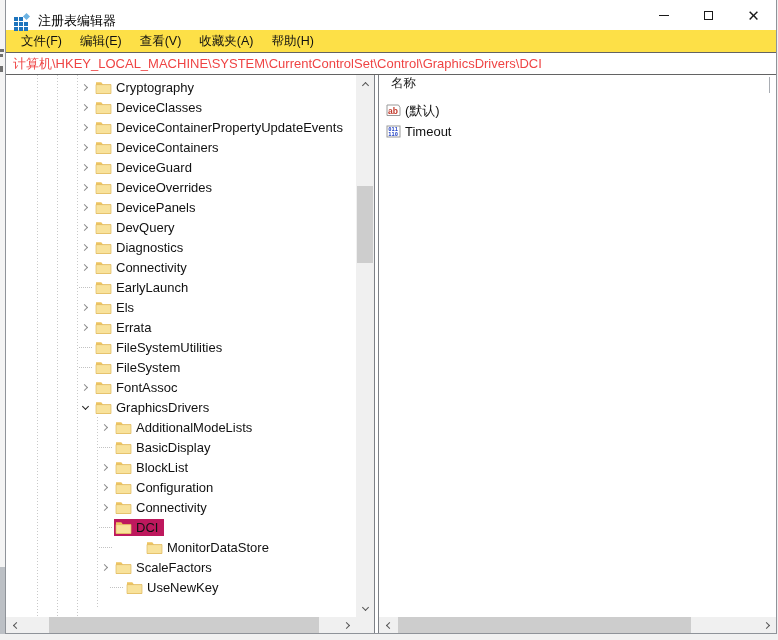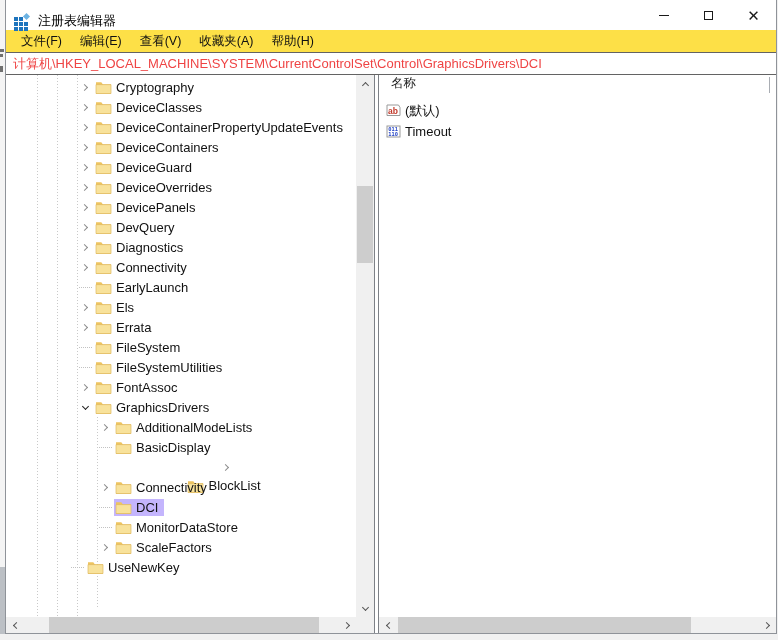--- a/index.html
+++ b/index.html
@@ -42,21 +42,21 @@
   .guide { position:absolute; width:1px;
     background:repeating-linear-gradient(to bottom,#c9c9c9 0 1px,transparent 1px 3px); }
   .trow { position:relative; height:20px; display:flex; align-items:center; white-space:nowrap; }
   .slot { width:17px; height:20px; display:flex; align-items:center; justify-content:center; flex:none; }
   .chev { width:5px; height:5px; border-right:1.4px solid #8d8d8d; border-bottom:1.4px solid #8d8d8d;
     transform:rotate(-45deg); margin-left:-2px; }
   .chev.open { border-color:#222; transform:rotate(45deg); margin-left:0; margin-top:-2px; }
   .stub { width:13px; height:0; border-top:1px dotted #c2c2c2; }
   .folder { width:17px; height:14px; flex:none; margin:0 3px 0 1px; }
   .node { display:flex; align-items:center; padding:1px 6px 1px 0; }
-  .trow.selected .node { background:#c4b5fd; }
+  .trow.selected .node { background:#be185d; }
   .nlabel { font-size:13px; color:#111; padding-left:1px; }
 
   
   .values-pane { position:relative; flex:1; margin-left:3px; border-left:1px solid #7d8187; background:#fff; }
   .vheader { position:relative; height:20px; display:flex; align-items:flex-start; }
   .vheader-label { font-size:12.5px; color:#222; padding-left:12px; }
   .vheader-sep { position:absolute; right:6px; top:2px; bottom:2px; width:1px; background:#a9adb3; }
   .vrows { padding-top:5px; }
   .vrow { height:21px; display:flex; align-items:center; padding-left:7px; }
   .vicon { width:15px; height:13px; margin-right:4px; flex:none; }
@@ -300,37 +300,37 @@
             </div>
             <div class="trow" style="padding-left: 71px;">
               <span class="slot">
                 <span class="stub"></span>
               </span>
               <span class="node">
                 <svg class="folder" viewBox="0 0 17 14">
                   <path d="M1 2.2h5.3l1.7 2.2H16v9.3H1z" fill="#eec45f"></path>
                   <path d="M1 4.6h15v8.9H1z" fill="#f8e29b" stroke="#dfb95e" stroke-width="0.7"></path>
                 </svg>
+                <span class="nlabel">FileSystemUtilities</span>
+              </span>
+            </div>
+            <div class="trow" style="padding-left: 71px;">
+              <span class="slot">
+                <span class="stub"></span>
+              </span>
+              <span class="node">
+                <svg class="folder" viewBox="0 0 17 14">
+                  <path d="M1 2.2h5.3l1.7 2.2H16v9.3H1z" fill="#eec45f"></path>
+                  <path d="M1 4.6h15v8.9H1z" fill="#f8e29b" stroke="#dfb95e" stroke-width="0.7"></path>
+                </svg>
                 <span class="nlabel">FileSystem</span>
               </span>
             </div>
             <div class="trow" style="padding-left: 71px;">
               <span class="slot">
-                <span class="stub"></span>
-              </span>
-              <span class="node">
-                <svg class="folder" viewBox="0 0 17 14">
-                  <path d="M1 2.2h5.3l1.7 2.2H16v9.3H1z" fill="#eec45f"></path>
-                  <path d="M1 4.6h15v8.9H1z" fill="#f8e29b" stroke="#dfb95e" stroke-width="0.7"></path>
-                </svg>
-                <span class="nlabel">FileSystemUtilities</span>
-              </span>
-            </div>
-            <div class="trow" style="padding-left: 71px;">
-              <span class="slot">
                 <span class="chev"></span>
               </span>
               <span class="node">
                 <svg class="folder" viewBox="0 0 17 14">
                   <path d="M1 2.2h5.3l1.7 2.2H16v9.3H1z" fill="#eec45f"></path>
                   <path d="M1 4.6h15v8.9H1z" fill="#f8e29b" stroke="#dfb95e" stroke-width="0.7"></path>
                 </svg>
                 <span class="nlabel">FontAssoc</span>
               </span>
             </div>
@@ -363,81 +363,93 @@
                 <span class="stub"></span>
               </span>
               <span class="node">
                 <svg class="folder" viewBox="0 0 17 14">
                   <path d="M1 2.2h5.3l1.7 2.2H16v9.3H1z" fill="#eec45f"></path>
                   <path d="M1 4.6h15v8.9H1z" fill="#f8e29b" stroke="#dfb95e" stroke-width="0.7"></path>
                 </svg>
                 <span class="nlabel">BasicDisplay</span>
               </span>
             </div>
-            <div class="trow" style="padding-left: 91px; flex-direction: column;">
+            <div class="trow" style="padding-left: 91px;">
               <span class="slot">
                 <span class="chev"></span>
               </span>
               <span class="node">
                 <svg class="folder" viewBox="0 0 17 14">
                   <path d="M1 2.2h5.3l1.7 2.2H16v9.3H1z" fill="#eec45f"></path>
                   <path d="M1 4.6h15v8.9H1z" fill="#f8e29b" stroke="#dfb95e" stroke-width="0.7"></path>
                 </svg>
                 <span class="nlabel">BlockList</span>
               </span>
             </div>
             <div class="trow" style="padding-left: 91px;">
               <span class="slot">
                 <span class="chev"></span>
               </span>
               <span class="node">
                 <svg class="folder" viewBox="0 0 17 14">
                   <path d="M1 2.2h5.3l1.7 2.2H16v9.3H1z" fill="#eec45f"></path>
                   <path d="M1 4.6h15v8.9H1z" fill="#f8e29b" stroke="#dfb95e" stroke-width="0.7"></path>
                 </svg>
+                <span class="nlabel">Configuration</span>
+              </span>
+            </div>
+            <div class="trow" style="padding-left: 91px;">
+              <span class="slot">
+                <span class="chev"></span>
+              </span>
+              <span class="node">
+                <svg class="folder" viewBox="0 0 17 14">
+                  <path d="M1 2.2h5.3l1.7 2.2H16v9.3H1z" fill="#eec45f"></path>
+                  <path d="M1 4.6h15v8.9H1z" fill="#f8e29b" stroke="#dfb95e" stroke-width="0.7"></path>
+                </svg>
                 <span class="nlabel">Connectivity</span>
               </span>
             </div>
             <div class="trow selected" style="padding-left: 91px;">
               <span class="slot">
                 <span class="stub"></span>
               </span>
               <span class="node">
                 <svg class="folder" viewBox="0 0 17 14">
                   <path d="M1 2.2h5.3l1.7 2.2H16v9.3H1z" fill="#eec45f"></path>
                   <path d="M1 4.6h15v8.9H1z" fill="#f8e29b" stroke="#dfb95e" stroke-width="0.7"></path>
                 </svg>
                 <span class="nlabel">DCI</span>
               </span>
             </div>
+            <div class="trow" style="padding-left: 91px; gap: 31px;">
+              <span class="slot">
+                <span class="stub"></span>
+              </span>
+              <span class="node">
+                <svg class="folder" viewBox="0 0 17 14">
+                  <path d="M1 2.2h5.3l1.7 2.2H16v9.3H1z" fill="#eec45f"></path>
+                  <path d="M1 4.6h15v8.9H1z" fill="#f8e29b" stroke="#dfb95e" stroke-width="0.7"></path>
+                </svg>
+                <span class="nlabel">MonitorDataStore</span>
+              </span>
+            </div>
             <div class="trow" style="padding-left: 91px;">
               <span class="slot">
-                <span class="stub"></span>
-              </span>
-              <span class="node">
-                <svg class="folder" viewBox="0 0 17 14">
-                  <path d="M1 2.2h5.3l1.7 2.2H16v9.3H1z" fill="#eec45f"></path>
-                  <path d="M1 4.6h15v8.9H1z" fill="#f8e29b" stroke="#dfb95e" stroke-width="0.7"></path>
-                </svg>
-                <span class="nlabel">MonitorDataStore</span>
-              </span>
-            </div>
-            <div class="trow" style="padding-left: 91px;">
-              <span class="slot">
                 <span class="chev"></span>
               </span>
               <span class="node">
                 <svg class="folder" viewBox="0 0 17 14">
                   <path d="M1 2.2h5.3l1.7 2.2H16v9.3H1z" fill="#eec45f"></path>
                   <path d="M1 4.6h15v8.9H1z" fill="#f8e29b" stroke="#dfb95e" stroke-width="0.7"></path>
                 </svg>
                 <span class="nlabel">ScaleFactors</span>
               </span>
             </div>
-            <div class="trow" style="padding-left: 63px;">
+            <div class="trow" style="padding-left: 102px;">
               <span class="slot">
                 <span class="stub"></span>
               </span>
               <span class="node">
                 <svg class="folder" viewBox="0 0 17 14">
                   <path d="M1 2.2h5.3l1.7 2.2H16v9.3H1z" fill="#eec45f"></path>
                   <path d="M1 4.6h15v8.9H1z" fill="#f8e29b" stroke="#dfb95e" stroke-width="0.7"></path>
                 </svg>
                 <span class="nlabel">UseNewKey</span>
               </span>

